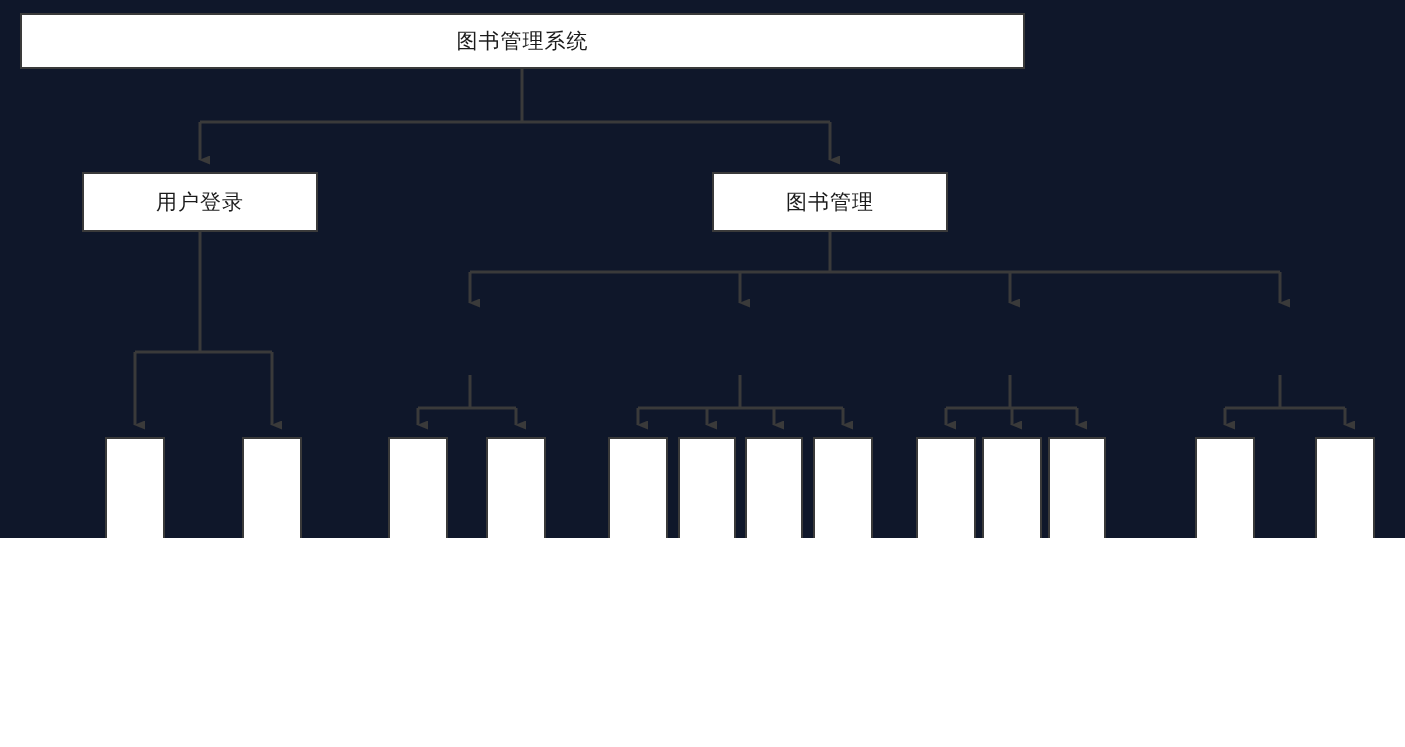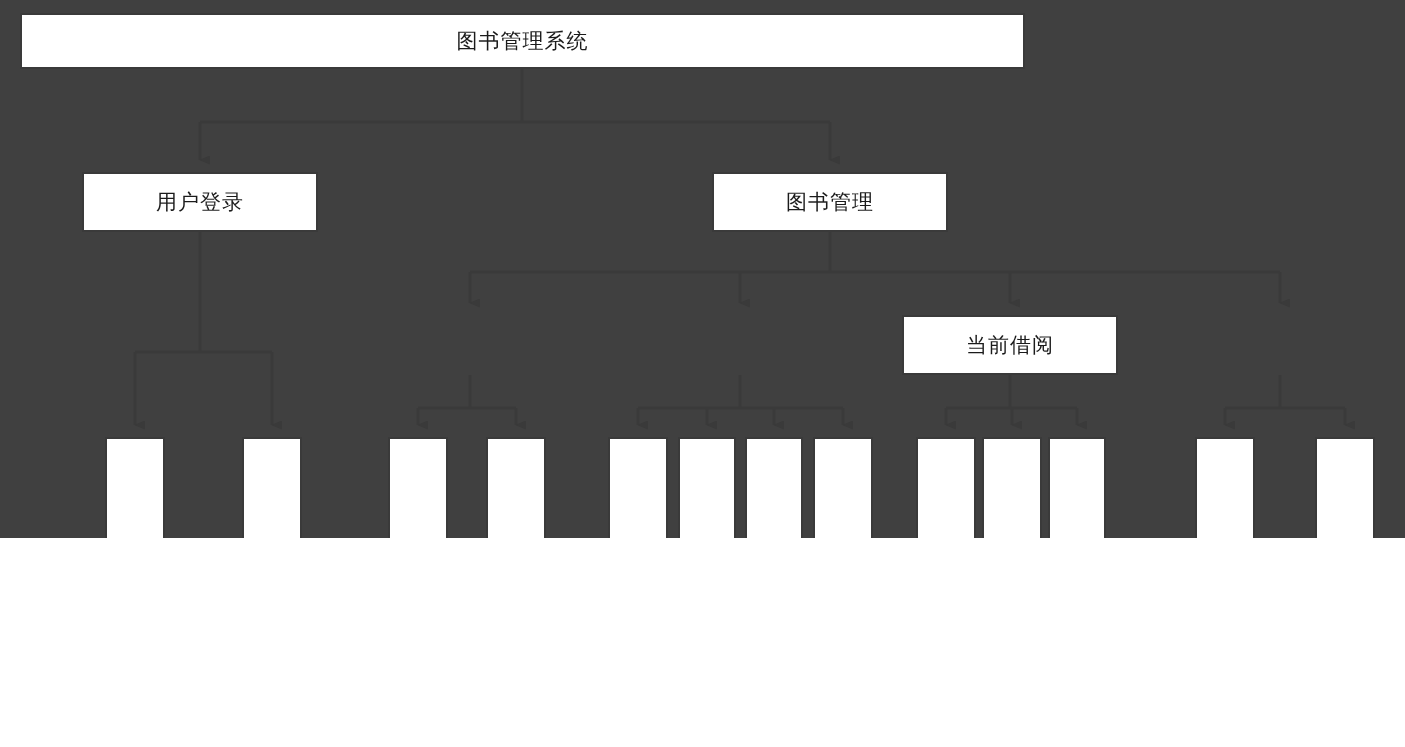--- a/index.html
+++ b/index.html
@@ -8,21 +8,21 @@
     padding: 0;
     background: #ffffff;
   }
   body {
     font-family: "DejaVu Sans", "Liberation Sans", sans-serif;
   }
   #diagram-root {
     position: relative;
     width: 1405px;
     height: 538px;
-    background: #404040;
+    background: #0f172a;
     overflow: hidden;
   }
   #edge-layer {
     position: absolute;
     left: 0;
     top: 0;
     width: 1405px;
     height: 747px;
     pointer-events: none;
   }
@@ -128,23 +128,20 @@
     <span class="node-label">图书管理系统</span>
   </div>
 
   <div class="node horiz" style="left:82px; top:172px; width:236px; height:60px;">
     <span class="node-label">用户登录</span>
   </div>
   <div class="node horiz" style="left:712px; top:172px; width:236px; height:60px;">
     <span class="node-label">图书管理</span>
   </div>
 
-  <div class="node horiz" style="left:902px; top:315px; width:216px; height:60px;">
-    <span class="node-label">当前借阅</span>
-  </div>
 
   <div class="node vert" style="left:105px; top:437px; width:60px; height:298px;">
     <span class="node-label">用户登录</span>
   </div>
   <div class="node vert" style="left:242px; top:437px; width:60px; height:298px;">
     <span class="node-label">注销登录</span>
   </div>
 
   <div class="node vert" style="left:388px; top:437px; width:60px; height:298px;">
     <span class="node-label">查询图书</span>

